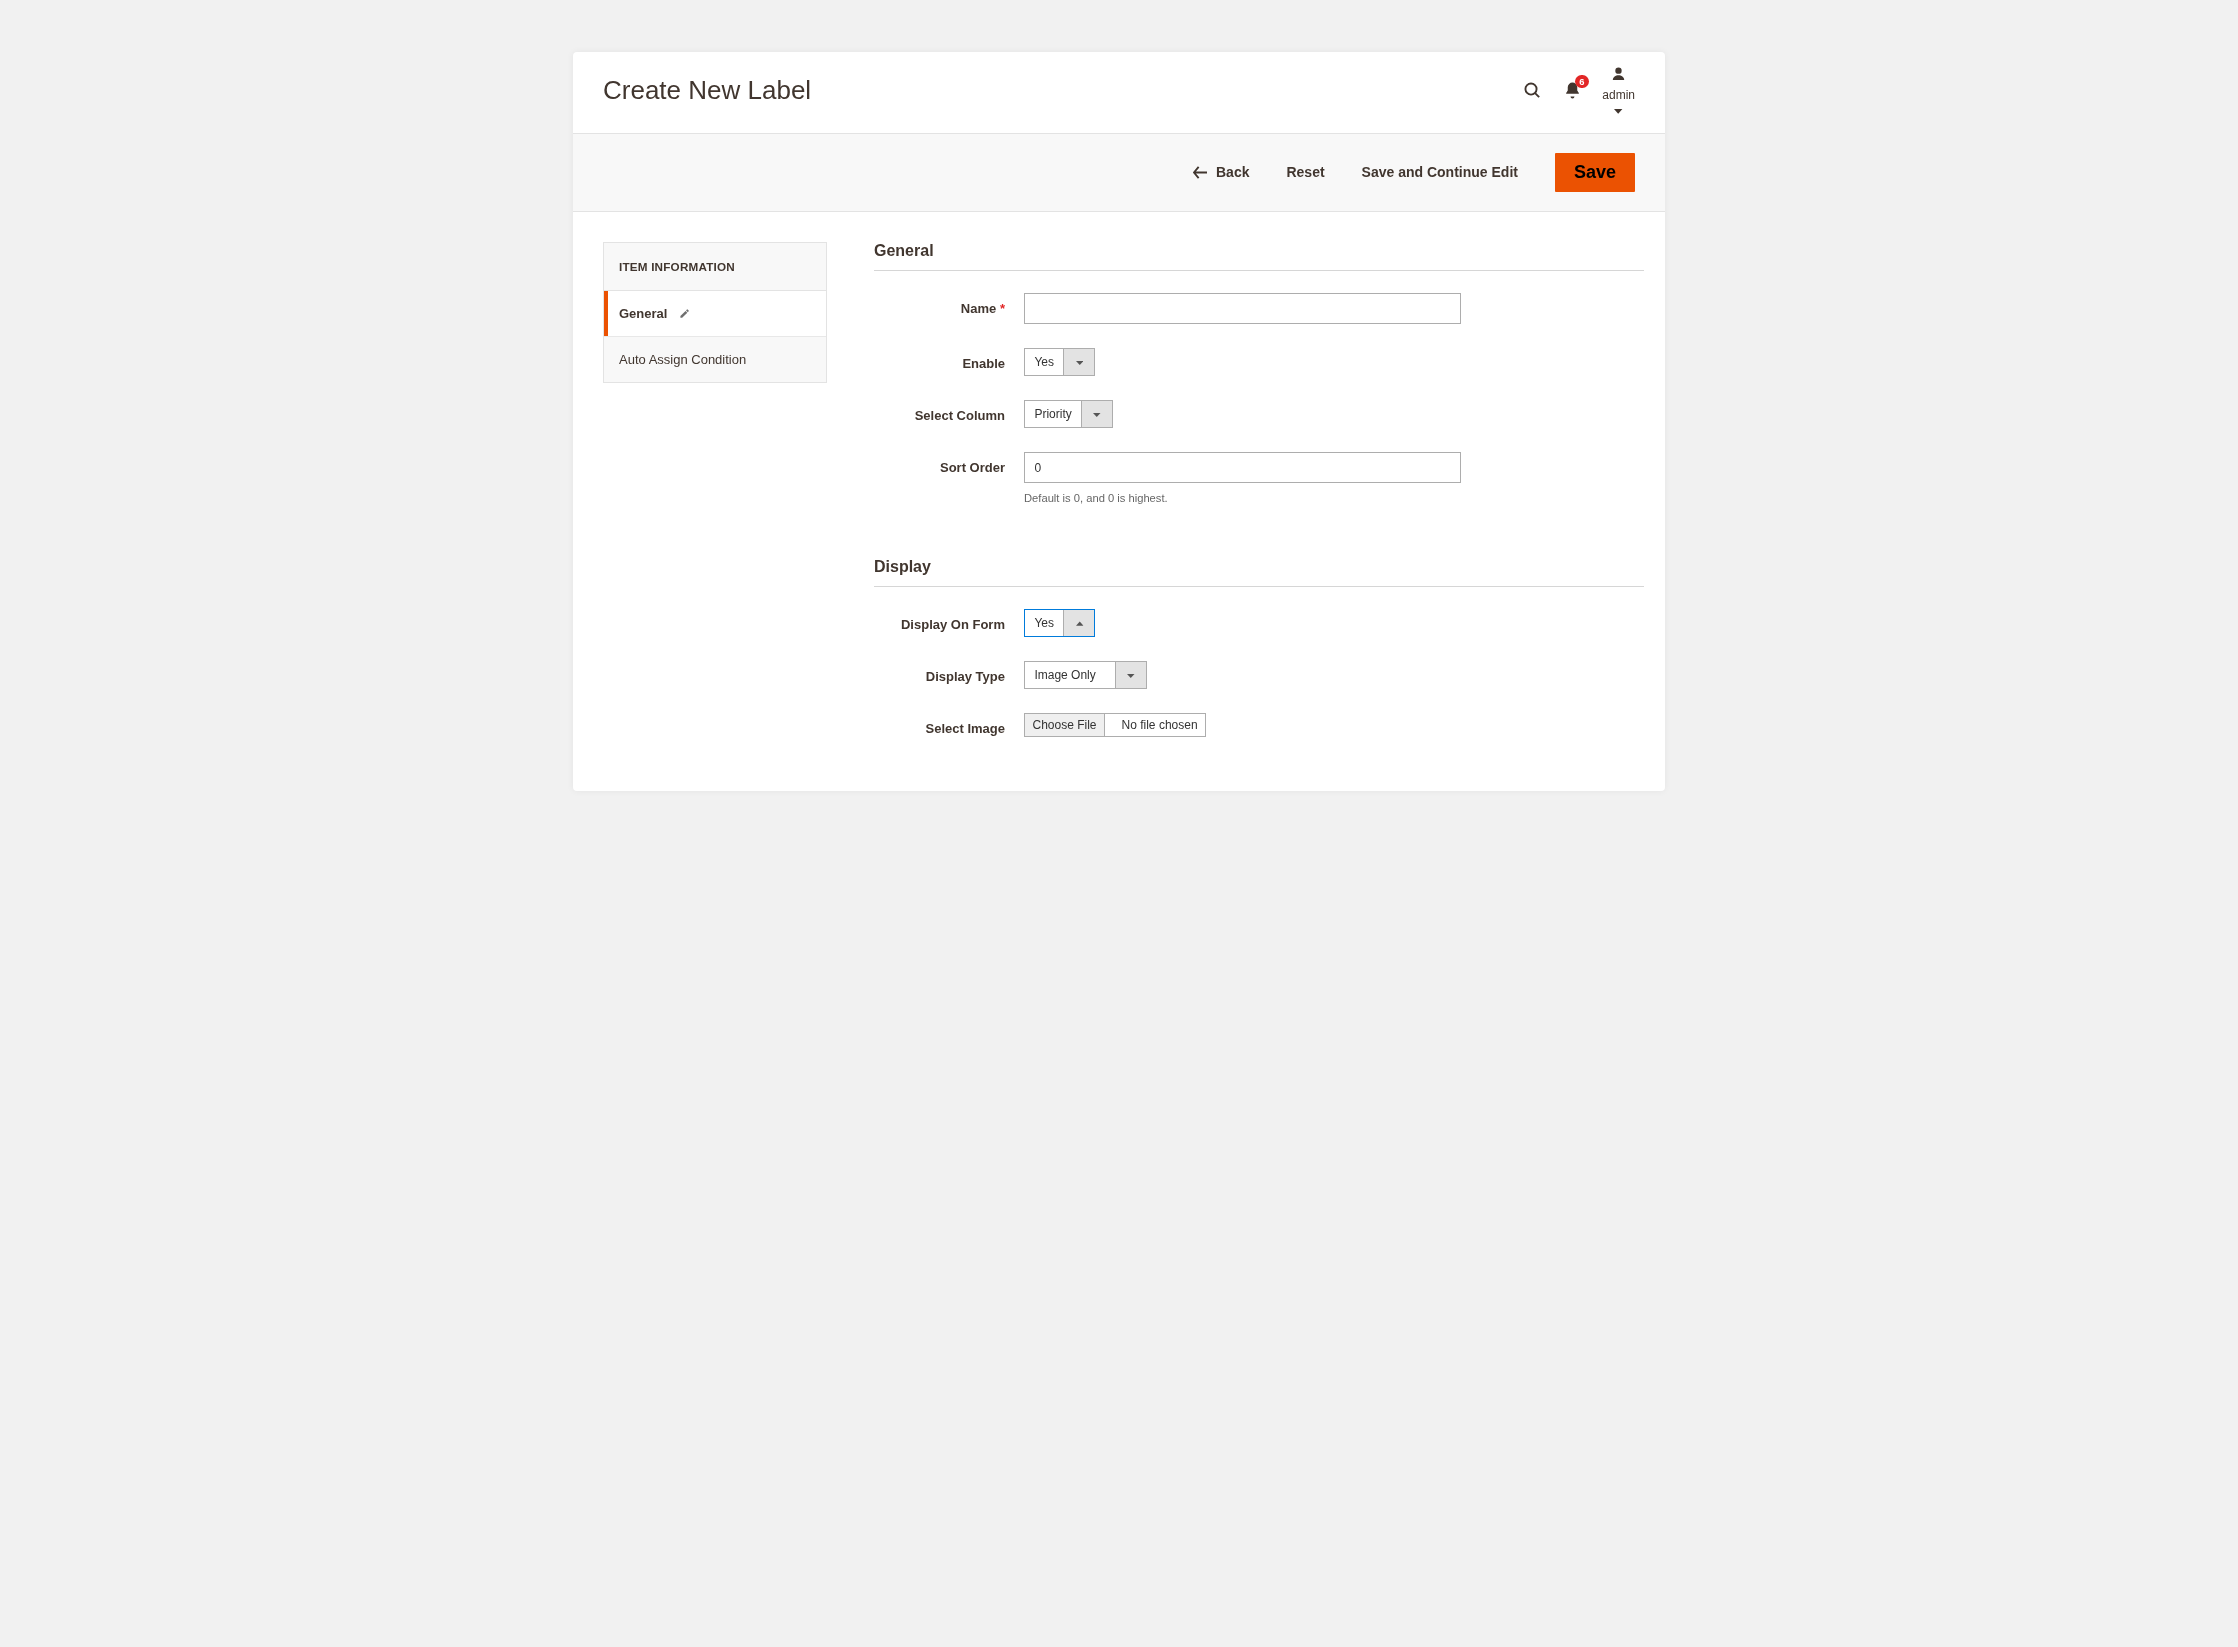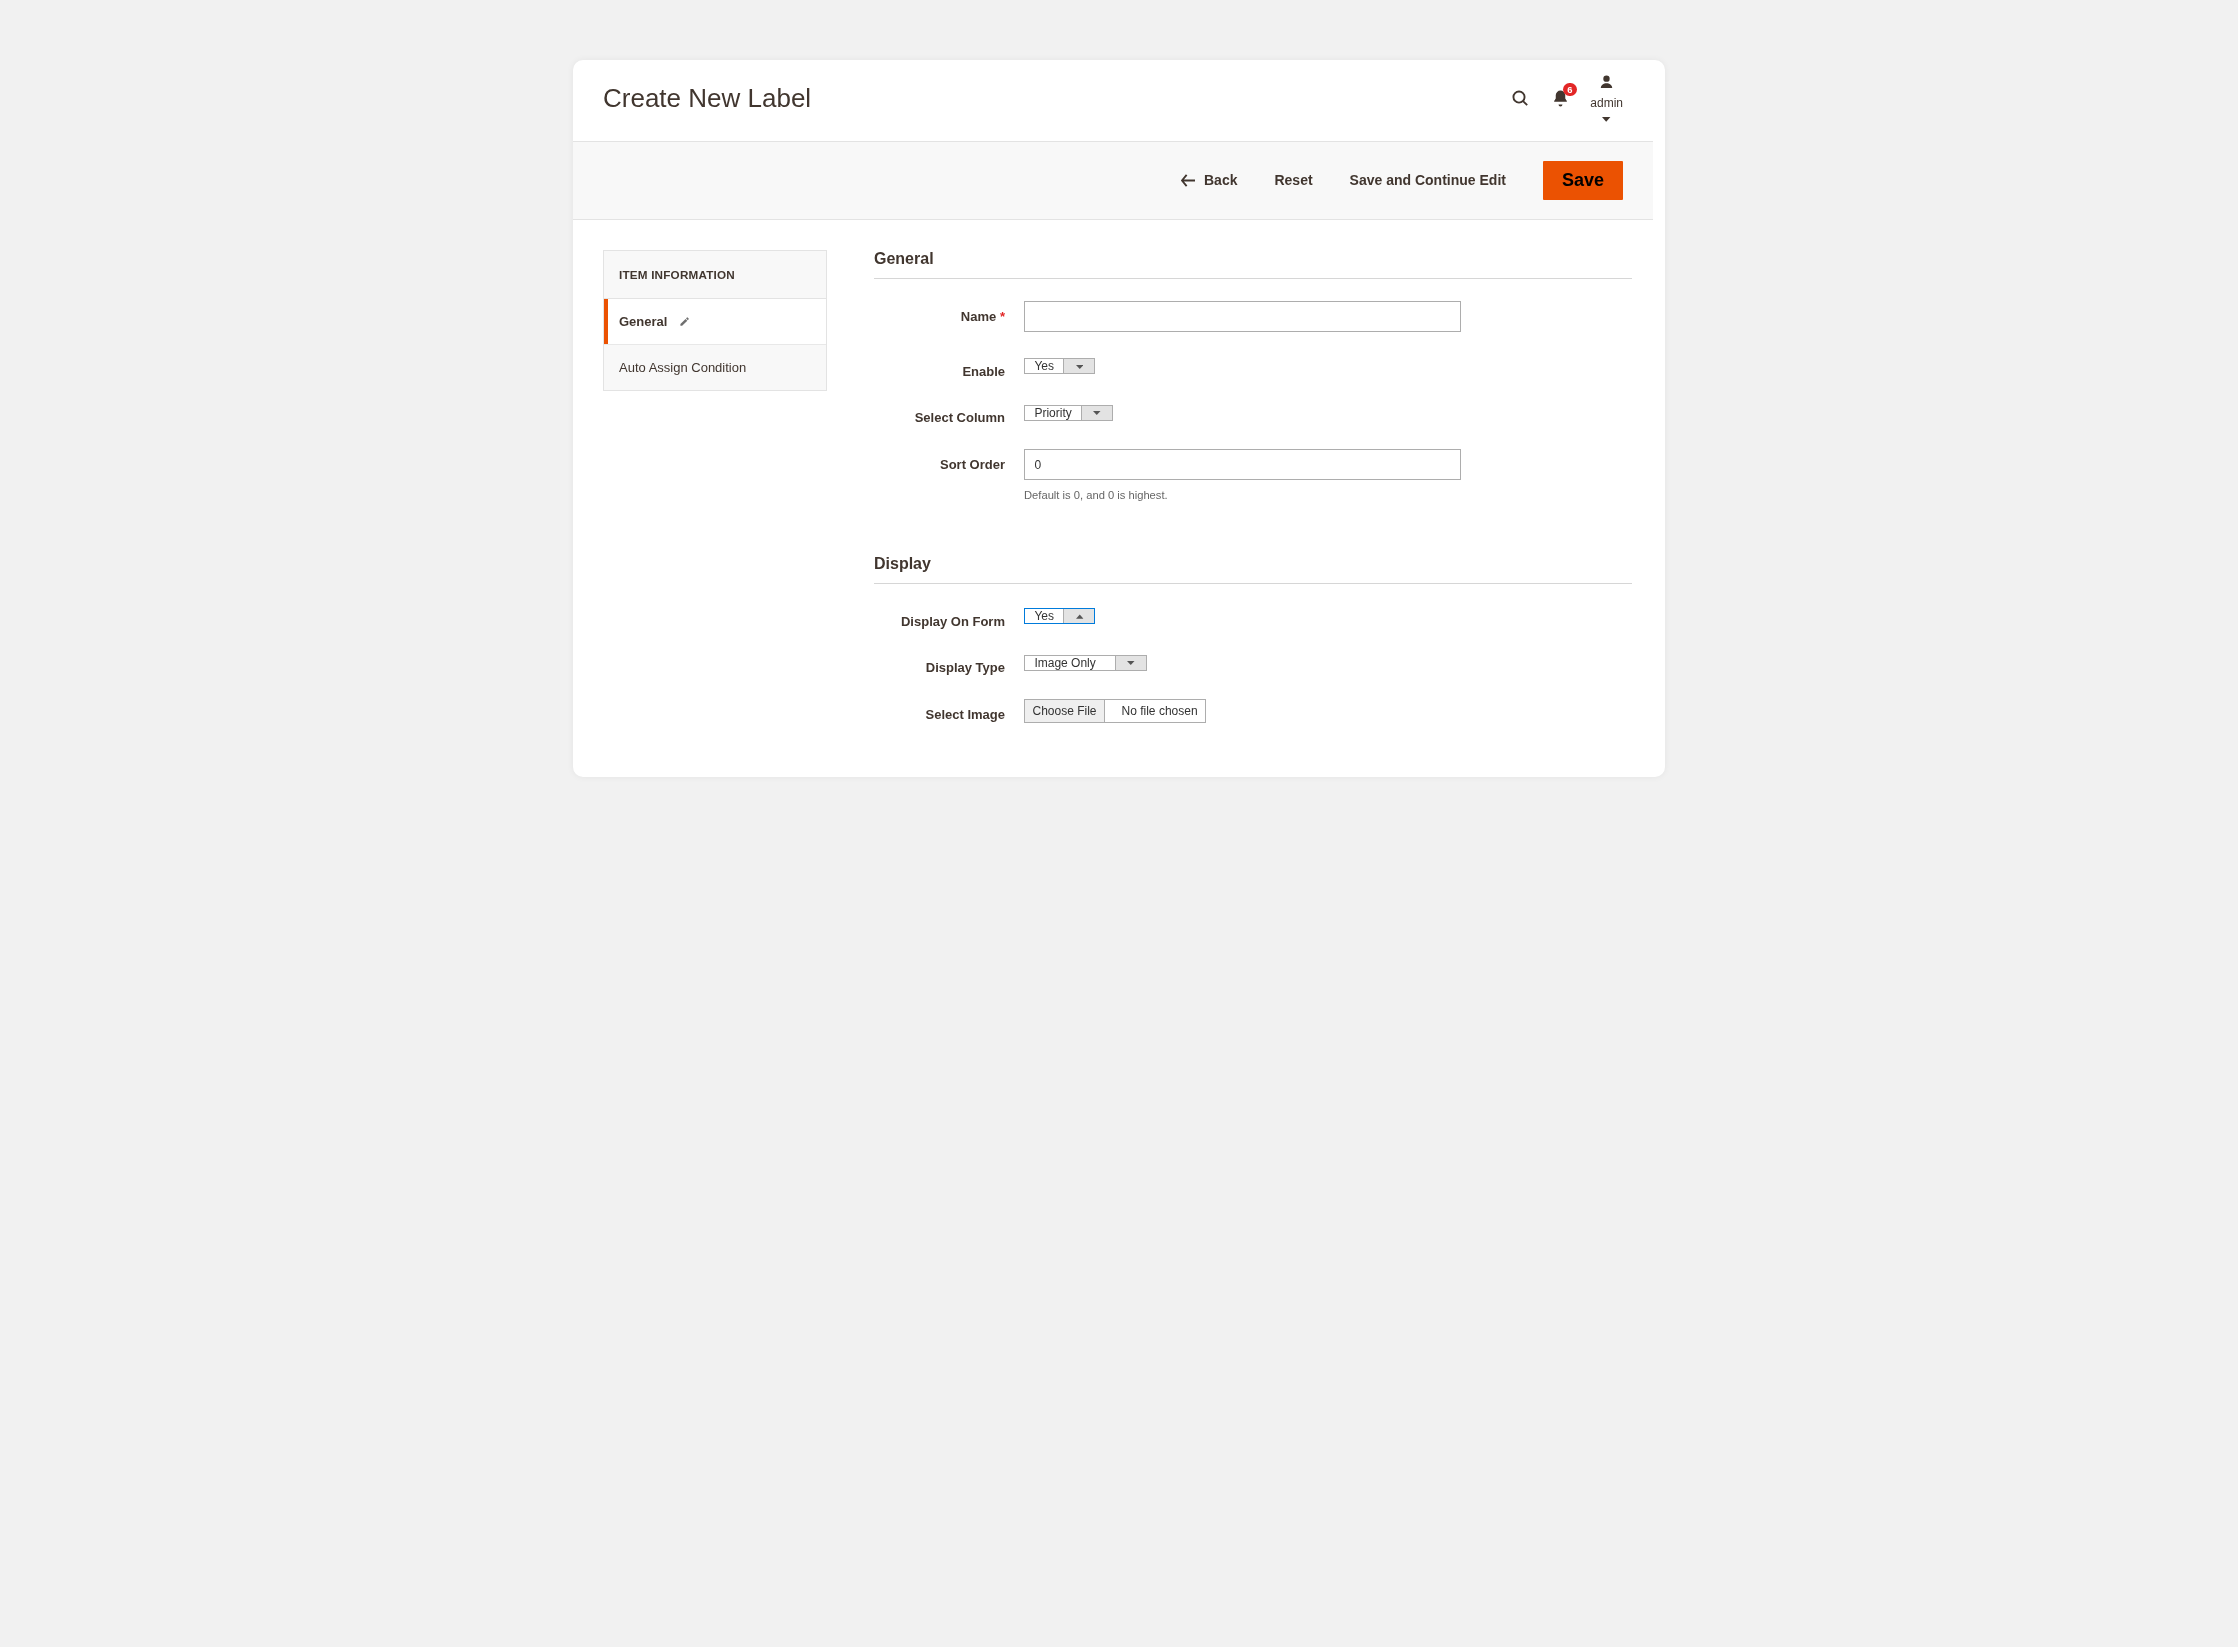--- a/index.html
+++ b/index.html
@@ -5,24 +5,24 @@
   * { box-sizing: border-box; margin: 0; padding: 0; }
   body {
     background: #f1f1f1;
     font-family: 'Helvetica Neue', Helvetica, Arial, sans-serif;
     color: #333;
     padding: 52px 0;
   }
   .page {
     background: #fff;
     width: 1092px;
-    margin: 8px auto;
-    border-radius: 10px;
+    margin: 0 auto;
+    border-radius: 4px;
     box-shadow: 0 0 7.5px rgba(0,0,0,0.06);
-    padding: 0 12px 0 0;
+    padding: 0 0 0 0;
     overflow: hidden;
   }
 
   
   .page-header {
     display: flex;
     align-items: center;
     justify-content: space-between;
     padding: 13px 30px 17px 30px;
   }
@@ -171,21 +171,21 @@
   .text-input {
     width: 437px;
     height: 31px;
     border: 0.9px solid #adadad;
     padding: 0 9.4px;
     font-size: 12px;
     color: #333;
   }
   .select-wrap {
     display: inline-flex;
-    height: 16px;
+    height: 28px;
     border: 0.9px solid #adadad;
     background: #fff;
     align-items: stretch;
   }
   .select-wrap.open { border-color:#007bdb; }
   .select-value {
     padding: 0 9.4px;
     display: flex;
     align-items: center;
     font-size: 12px;

